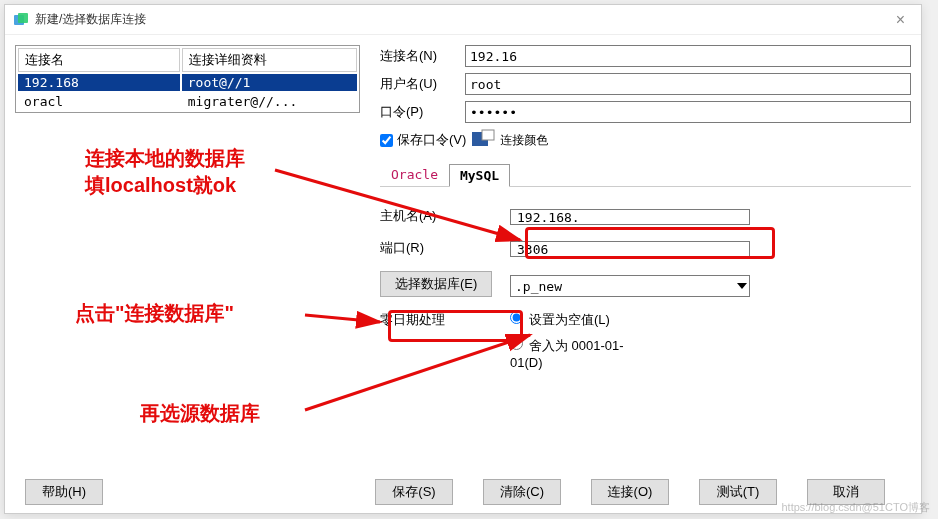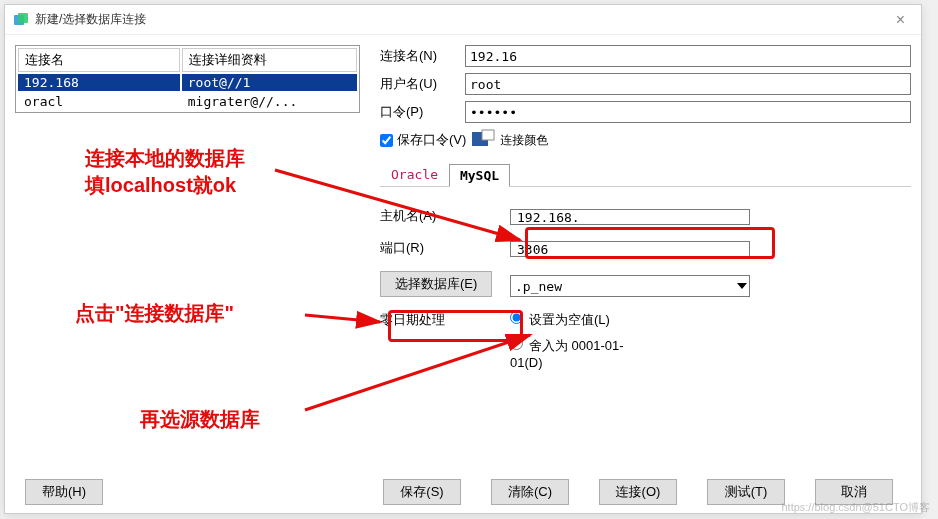--- a/index.html
+++ b/index.html
@@ -146,21 +146,21 @@
   padding: 3px 14px;
   font-size: 13px;
   cursor: pointer;
   font-family: inherit;
 }
 .radio-group label { display: block; margin-bottom: 8px; font-size: 13px; }
 .radio-group input { margin-right: 6px; }
 .footer {
   position: absolute;
   bottom: 8px;
-  left: 0; right: 8px;
+  left: 0; right: 16px;
   display: flex;
   padding: 0 20px;
   gap: 30px;
 }
 .footer .spacer { flex: 1; }
 .footer .btn { min-width: 78px; }
 
 .anno {
   position: absolute;
   color: #e40b0b;
@@ -302,21 +302,21 @@
     <button class="btn">测试(T)</button>
     <button class="btn">取消</button>
   </div>
 </div>
 
 <div class="anno" style="left:85px; top:145px;">
   <div>连接本地的数据库</div>
   <div>填localhost就ok</div>
 </div>
 <div class="anno" style="left:75px; top:300px;">点击"连接数据库"</div>
-<div class="anno" style="left:140px; top:400px;margin-top:6px;">再选源数据库</div>
+<div class="anno" style="left:140px; top:400px;">再选源数据库</div>
 
 <div class="redbox" style="left:525px; top:227px; width:250px; height:32px;"></div>
 <div class="redbox" style="left:388px; top:310px; width:135px; height:32px;"></div>
 
 <svg class="arrow-svg" style="left:270px; top:155px; width:260px; height:100px;">
   <defs>
       <marker id="ah1" markerWidth="10" markerHeight="10" refX="8" refY="3" orient="auto">
         <path d="M0,0 L0,6 L9,3 z" fill="#e40b0b"></path>
       </marker>
     </defs>

